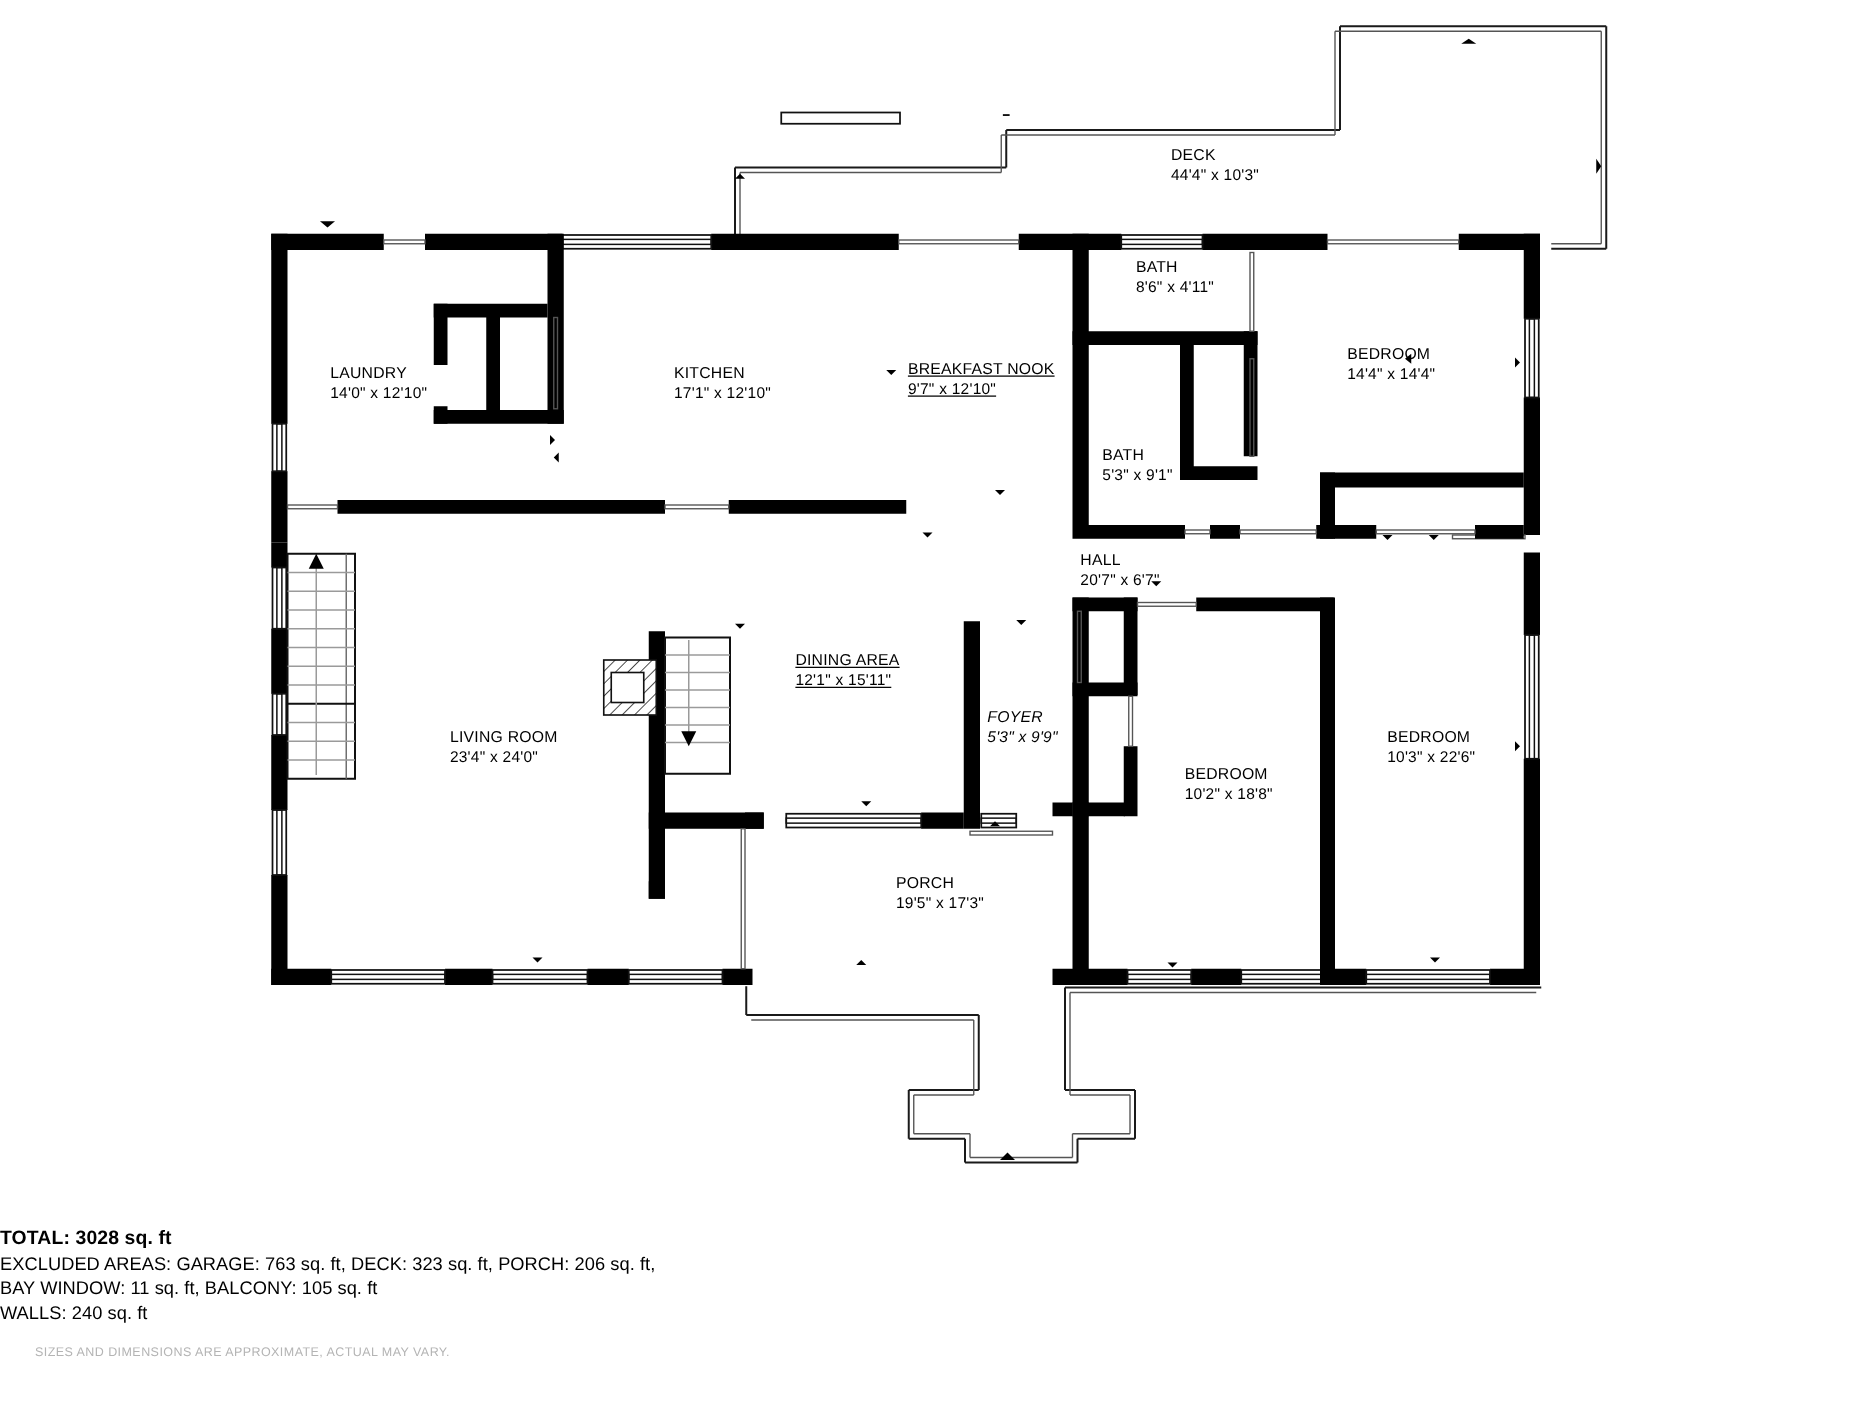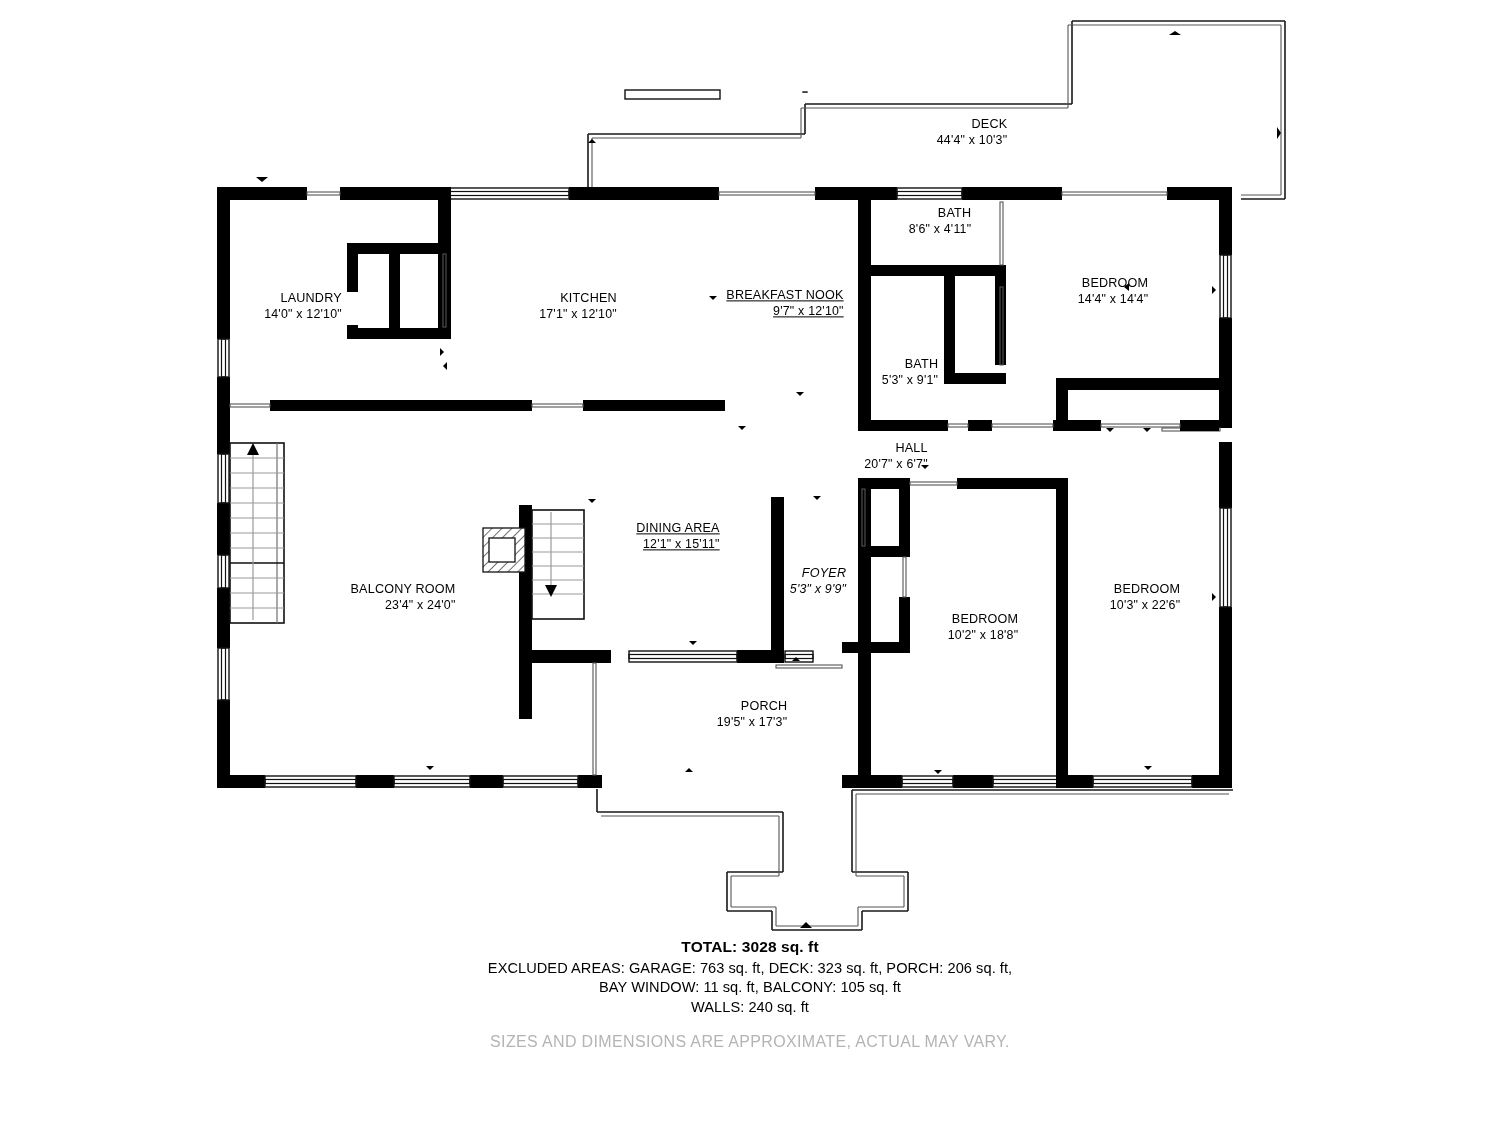--- a/index.html
+++ b/index.html
@@ -35,21 +35,21 @@
   .winbar { fill: none; stroke: #111111; stroke-width: 1.2; }
   .stair-line { fill: none; stroke: #9a9a9a; stroke-width: 1.2; }
   .stair-outline { fill: none; stroke: #111111; stroke-width: 1.6; }
   .stair-rail { fill: none; stroke: #6f6f6f; stroke-width: 1.2; }
   .arrowmark { fill: #000000; }
   .hatchbox { fill: url(#hatchpat); stroke: #111111; stroke-width: 1.3; }
   .hatchhole { fill: #ffffff; stroke: #111111; stroke-width: 1.3; }
 
   .room-label {
     position: absolute;
-    text-align: right;
+    text-align: left;
     color: #000000;
     font-family: "Liberation Sans", sans-serif;
     line-height: 1.25;
     white-space: nowrap;
     transform: translate(-50%, -50%);
     letter-spacing: 0.2px;
   }
   .room-label .rl-name {
     display: block;
     font-size: 12.6px;
@@ -57,42 +57,42 @@
   }
   .room-label .rl-dims {
     display: block;
     font-size: 12.4px;
     font-weight: 400;
   }
 
   #summary {
     position: absolute;
     left: 0;
-    top: 938px;
+    top: 982px;
     width: 1500px;
-    text-align: center;
     color: #000000;
   }
   #summary .total {
     font-size: 15.5px;
     font-weight: bold;
     margin-bottom: 3px;
     letter-spacing: 0.1px;
   }
   #summary .sline {
     font-size: 14.6px;
     font-weight: 400;
     line-height: 1.32;
     letter-spacing: 0.05px;
   }
   #summary .disclaimer {
     margin-top: 16px;
-    font-size: 16px;
+    font-size: 10px;
     color: #b4b4b4;
     letter-spacing: 0.35px;
+    margin-left: 28px;
   }
 </style>
 </head>
 <body>
 
 <div id="plan-root">
 
   <svg class="plan-canvas" viewBox="0 0 1500 1125">
     <defs>
       <pattern id="hatchpat" patternUnits="userSpaceOnUse" width="7" height="7" patternTransform="rotate(45)">
@@ -402,21 +402,21 @@
     <span class="rl-name">HALL</span>
     <span class="rl-dims">20'7" x 6'7"</span>
   </div>
 
   <div class="room-label" style="left:678px;  top:537px;text-decoration:underline;">
     <span class="rl-name">DINING AREA</span>
     <span class="rl-dims">12'1" x 15'11"</span>
   </div>
 
   <div class="room-label" style="left:403px;  top:598px;">
-    <span class="rl-name">BALCONY ROOM</span>
+    <span class="rl-name">LIVING ROOM</span>
     <span class="rl-dims">23'4" x 24'0"</span>
   </div>
 
   <div class="room-label" style="left:818px;  top:582px;font-style:italic;">
     <span class="rl-name">FOYER</span>
     <span class="rl-dims">5'3" x 9'9"</span>
   </div>
 
   <div class="room-label" style="left:983px;  top:628px;">
     <span class="rl-name">BEDROOM</span>

